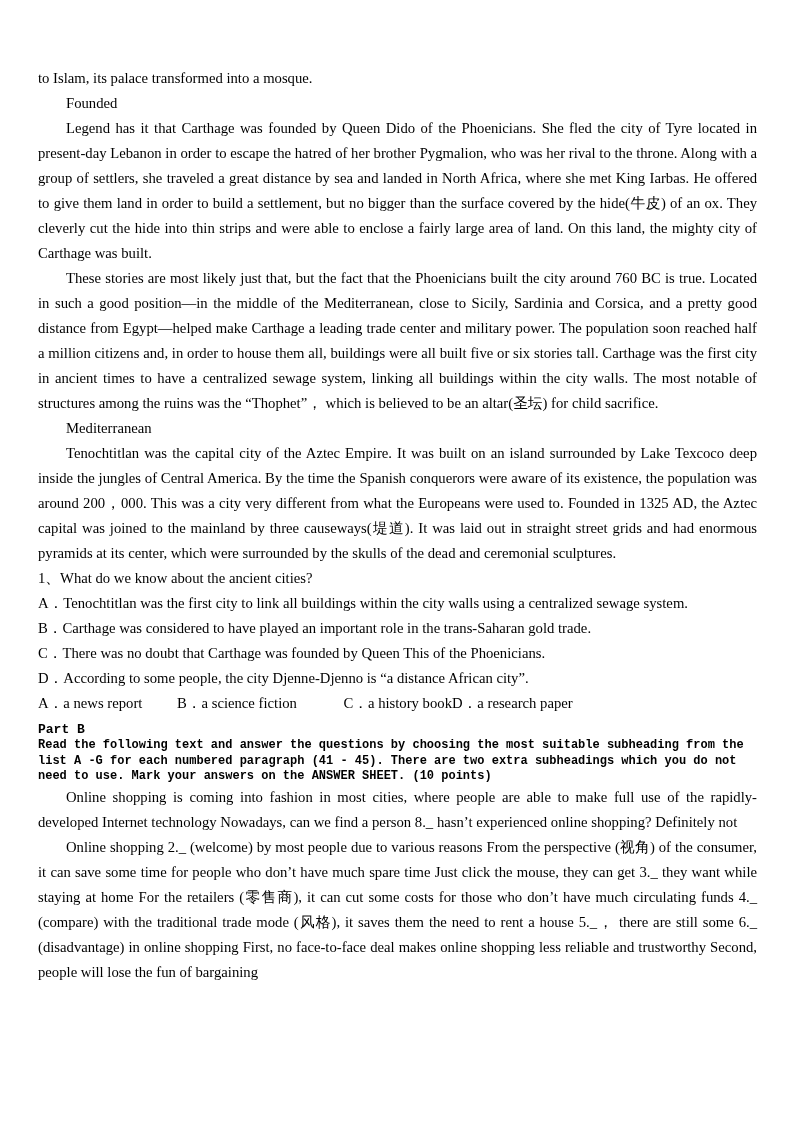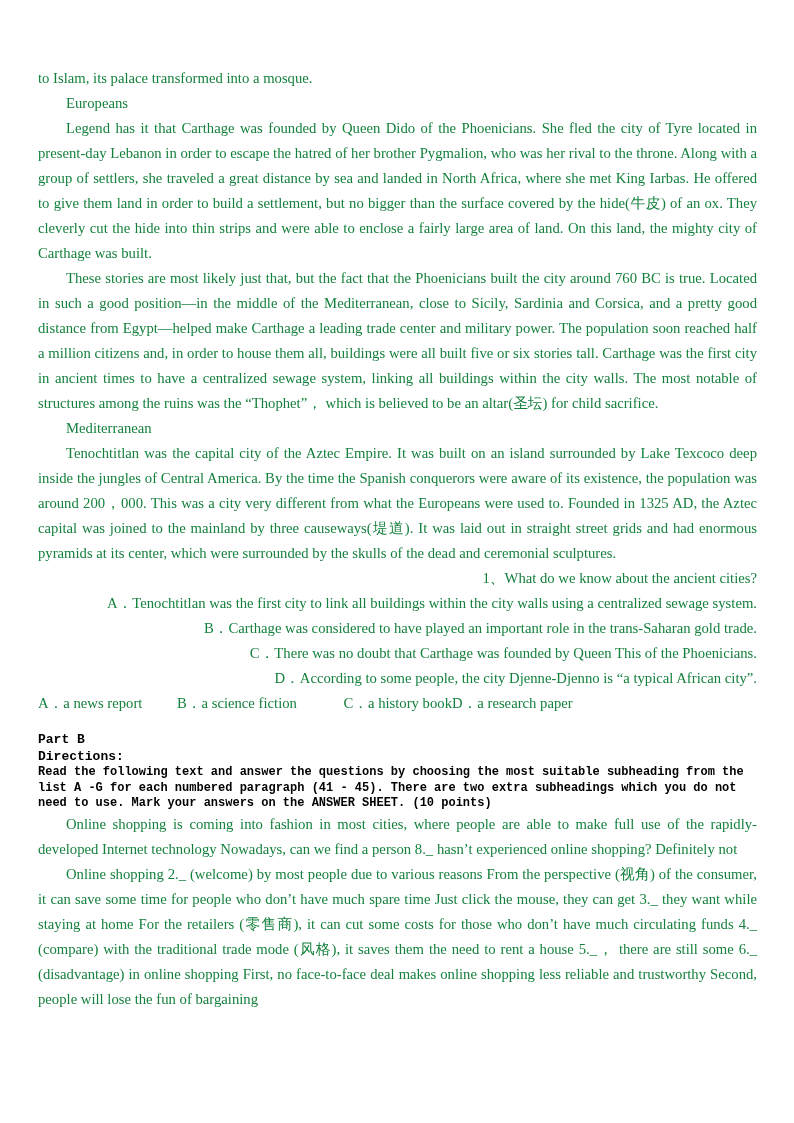--- a/index.html
+++ b/index.html
@@ -11,67 +11,66 @@
     padding: 66px 37px 0 38px;
     background: #ffffff;
     color: #000000;
     overflow: hidden;
   }
   .serif {
     font-family: "Liberation Serif", "DejaVu Serif", serif;
     font-size: 14.7px;
     line-height: 25px;
     margin: 0;
-    color: #15803d;
+    color: #000000;
   }
   .just { text-align: justify; }
   .indent { text-indent: 28px; }
-  .qline { text-align: right; }
+  .qline { text-align: left; }
   .opts-row { display: flex; text-align: left; }
   .opts-row .opt-a { width: 139px; flex: 0 0 139px; }
   .opts-row .opt-b { width: 146px; flex: 0 0 146px; }
   .opts-row .opt-c { width: 129px; flex: 0 0 129px; text-align: right; }
-  .partb { margin-top: 15px; }
+  .partb { margin-top: 5px; }
   .mono {
     font-family: "Liberation Mono", "DejaVu Sans Mono", monospace;
     margin: 0;
     color: #000;
   }
   .mono-heading { font-size: 13px; font-weight: bold; line-height: 17px; }
   .mono-text { font-size: 12px; line-height: 15.5px; text-align: left; font-weight: bold; }
 </style>
 </head>
 <body>
 
 <div class="page">
 
   <p class="serif just">to Islam, its palace transformed into a mosque.</p>
 
-  <p class="serif just indent">Europeans</p>
+  <p class="serif just indent">Founded</p>
   <p class="serif just indent">Legend has it that Carthage was founded by Queen Dido of the Phoenicians. She fled the city of Tyre located in present-day Lebanon in order to escape the hatred of her brother Pygmalion, who was her rival to the throne. Along with a group of settlers, she traveled a great distance by sea and landed in North Africa, where she met King Iarbas. He offered to give them land in order to build a settlement, but no bigger than the surface covered by the hide(牛皮) of an ox. They cleverly cut the hide into thin strips and were able to enclose a fairly large area of land. On this land, the mighty city of Carthage was built.</p>
   <p class="serif just indent">These stories are most likely just that, but the fact that the Phoenicians built the city around 760 BC is true. Located in such a good position—in the middle of the Mediterranean, close to Sicily, Sardinia and Corsica, and a pretty good distance from Egypt—helped make Carthage a leading trade center and military power. The population soon reached half a million citizens and, in order to house them all, buildings were all built five or six stories tall. Carthage was the first city in ancient times to have a centralized sewage system, linking all buildings within the city walls. The most notable of structures among the ruins was the “Thophet”， which is believed to be an altar(圣坛) for child sacrifice.</p>
 
   <p class="serif just indent">Mediterranean</p>
   <p class="serif just indent">Tenochtitlan was the capital city of the Aztec Empire. It was built on an island surrounded by Lake Texcoco deep inside the jungles of Central America. By the time the Spanish conquerors were aware of its existence, the population was around 200，000. This was a city very different from what the Europeans were used to. Founded in 1325 AD, the Aztec capital was joined to the mainland by three causeways(堤道). It was laid out in straight street grids and had enormous pyramids at its center, which were surrounded by the skulls of the dead and ceremonial sculptures.</p>
 
   <p class="serif qline">1、What do we know about the ancient cities?</p>
   <p class="serif qline">A．Tenochtitlan was the first city to link all buildings within the city walls using a centralized sewage system.</p>
   <p class="serif qline">B．Carthage was considered to have played an important role in the trans-Saharan gold trade.</p>
   <p class="serif qline">C．There was no doubt that Carthage was founded by Queen This of the Phoenicians.</p>
-  <p class="serif qline">D．According to some people, the city Djenne-Djenno is “a typical African city”.</p>
+  <p class="serif qline">D．According to some people, the city Djenne-Djenno is “a distance African city”.</p>
 
   <p class="serif opts-row">
     <span class="opt-a">A．a news report</span>
     <span class="opt-b">B．a science fiction</span>
     <span class="opt-c">C．a history book</span>
     <span class="opt-d">D．a research paper</span>
   </p>
 
   <div class="partb">
     <p class="mono mono-heading">Part B</p>
-    <p class="mono mono-heading">Directions:</p>
     <p class="mono mono-text">Read the following text and answer the questions by choosing the most suitable subheading from the list A -G for each numbered paragraph (41 - 45). There are two extra subheadings which you do not need to use. Mark your answers on the ANSWER SHEET. (10 points)</p>
   </div>
 
   <p class="serif just indent">Online shopping is coming into fashion in most cities, where people are able to make full use of the rapidly-developed Internet technology Nowadays, can we find a person 8._ hasn’t experienced online shopping? Definitely not</p>
   <p class="serif just indent">Online shopping 2._ (welcome) by most people due to various reasons From the perspective (视角) of the consumer, it can save some time for people who don’t have much spare time Just click the mouse, they can get 3._ they want while staying at home For the retailers (零售商), it can cut some costs for those who don’t have much circulating funds 4._ (compare) with the traditional trade mode (风格), it saves them the need to rent a house 5._，  there are still some 6._ (disadvantage) in online shopping First, no face-to-face deal makes online shopping less reliable and trustworthy Second, people will lose the fun of bargaining</p>
 
 </div>
 
 </body></html>

